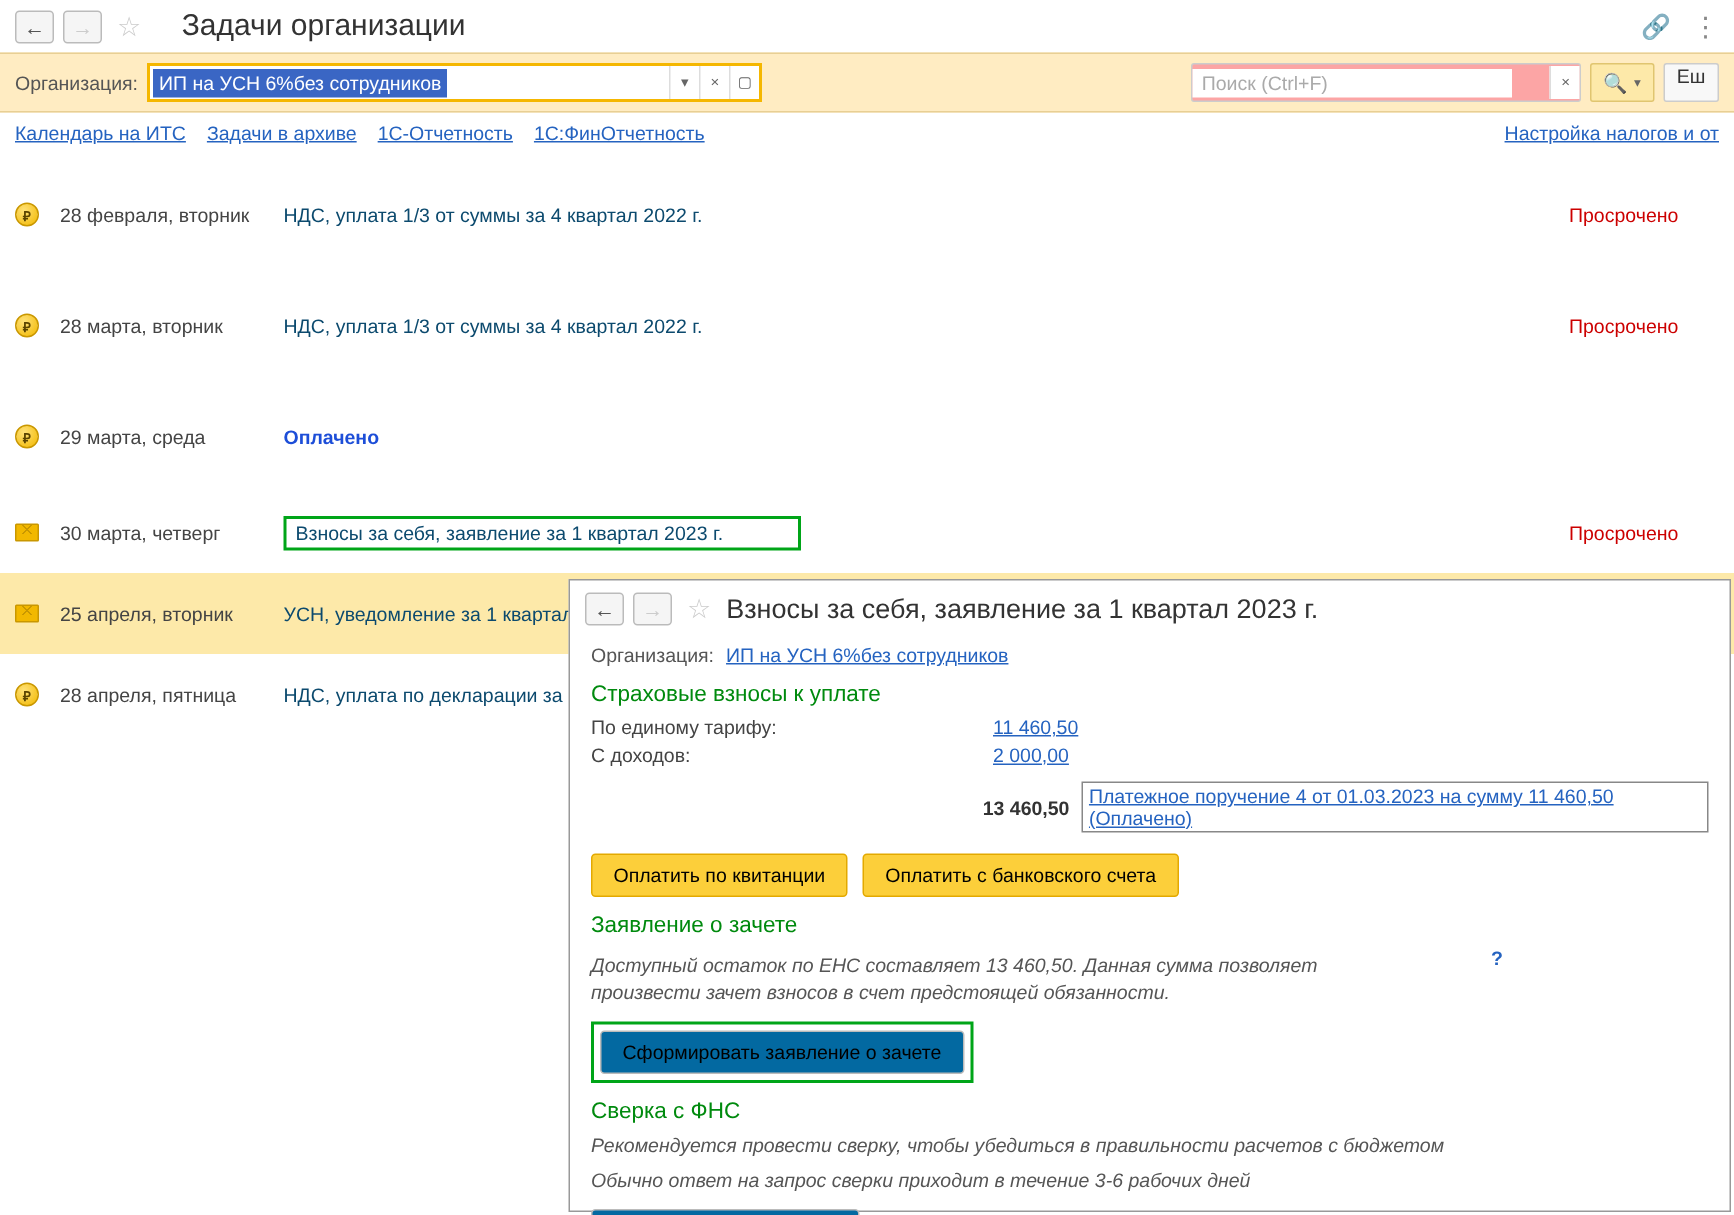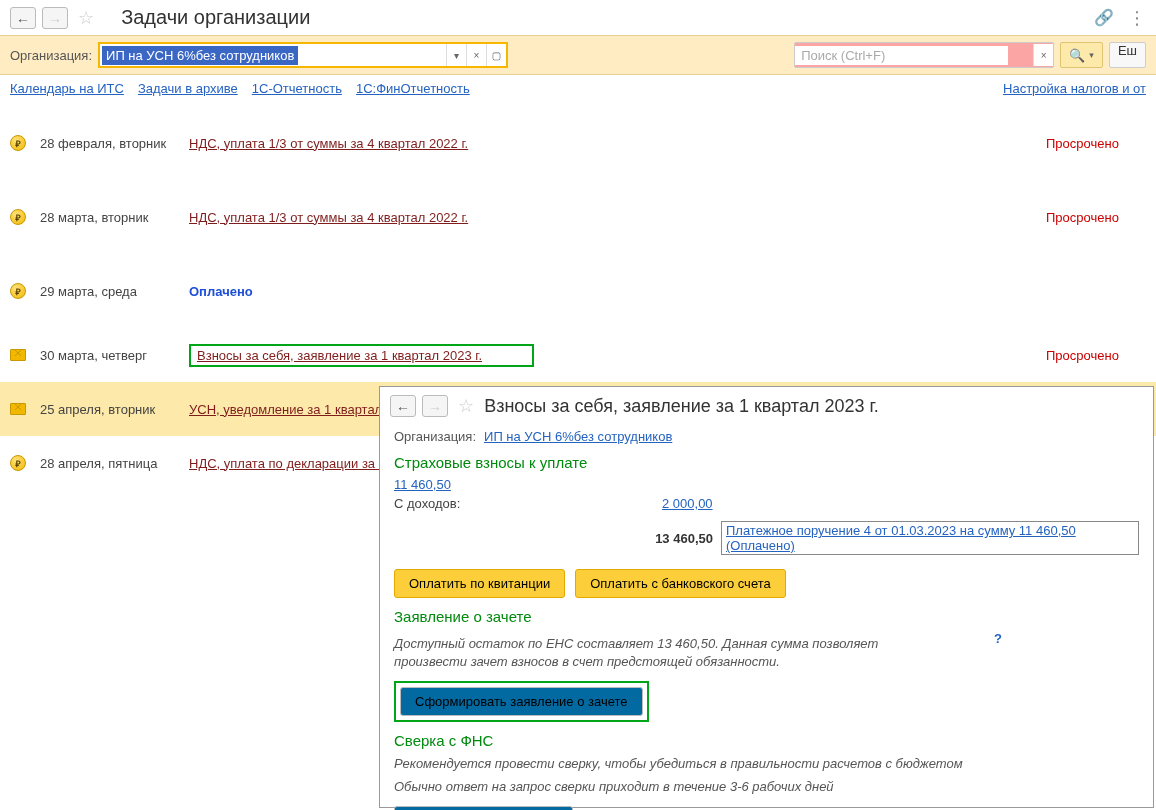--- a/index.html
+++ b/index.html
@@ -28,21 +28,21 @@
   .link.right { margin-left: auto; }
   .tasks { padding-top: 4px; }
   .task-row { display: flex; align-items: center; padding: 10px 10px; gap: 14px; border-bottom: none; }
   .task-row.selected { background: #fde9a9; }
   .task-icon { width: 16px; height: 16px; border-radius: 50%; }
   .ic-ruble { background: radial-gradient(circle at 35% 30%, #ffe177, #f2b800); border: 1px solid #c99700; display: flex; align-items: center; justify-content: center; font-size: 9px; font-weight: bold; color: #5a4300; }
   .ic-env { width: 16px; height: 12px; background: #f2b800; border: 1px solid #c99700; border-radius: 1px; position: relative; }
   .ic-env::before { content: ""; position: absolute; top: 0; left: 0; right: 0; height: 6px; background: linear-gradient(135deg, transparent 45%, #c99700 46%, #c99700 54%, transparent 55%), linear-gradient(-135deg, transparent 45%, #c99700 46%, #c99700 54%, transparent 55%); }
   .date-col { width: 135px; color: #444; }
   .desc-col { flex: 1; }
-  .desc-link { color: #7f1d1d; text-decoration: underline; cursor: pointer; }
+  .desc-link { color: #0c4a6e; cursor: pointer; }
   .status-col { color: #cc0000; min-width: 100px; text-align: left; }
   .status-col.paid { color: #1d4ed8; font-weight: bold; }
   .green-box { border: 2px solid #00a518; padding: 2px 6px; display: inline-block; min-width: 345px;}
   .panel { position: absolute; left: 379px; top: 386px; width: 775px; height: 422px; background: #fff; border: 1px solid #999; padding: 0; }
   .panel-header { display: flex; align-items: center; padding: 8px 10px; gap: 6px; }
   .panel-title { font-size: 18px; color: #333; }
   .panel-body { padding: 0 14px; }
   .panel-row { display: flex; align-items: center; gap: 8px; margin: 4px 0; }
   .section-head { color: #008a0e; font-size: 15px; margin-top: 10px; margin-bottom: 6px; }
   .kv-row { display: flex; margin: 4px 0; font-size: 13px; }
@@ -145,20 +145,21 @@
     <div class="panel-title">Взносы за себя, заявление за 1 квартал 2023 г.</div>
   </div>
   <div class="panel-body">
     <div class="panel-row">
       <span class="label-text">Организация:</span>
       <a class="link">ИП на УСН 6%без сотрудников</a>
     </div>
 
     <div class="section-head">Страховые взносы к уплате</div>
     <div class="kv-row">
+      <span class="kv-label">По единому тарифу:</span>
       <a class="kv-value">11 460,50</a>
     </div>
     <div class="kv-row">
       <span class="kv-label">С доходов:</span>
       <a class="kv-value">2 000,00</a>
     </div>
     <div class="total-row">
       <span style="width:268px"></span>
       <span class="kv-total">13 460,50</span>
       <a class="pay-link">Платежное поручение 4 от 01.03.2023 на сумму 11 460,50 (Оплачено)</a>

